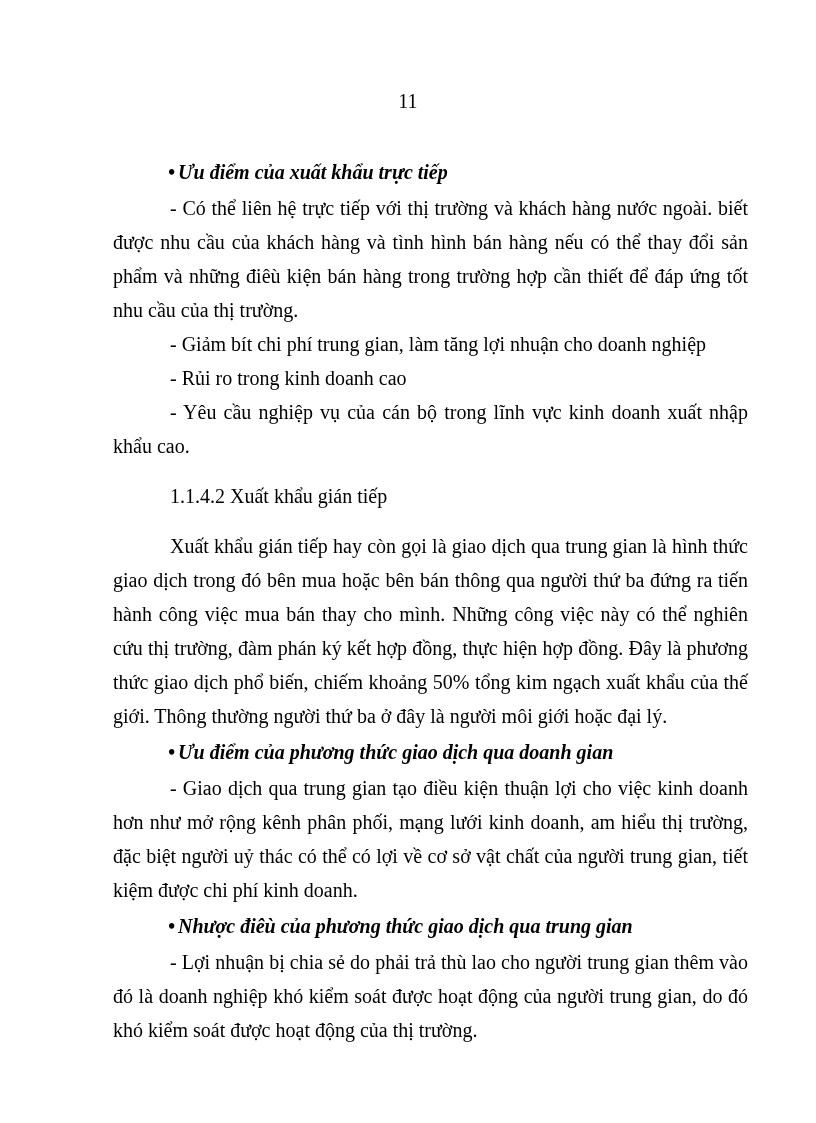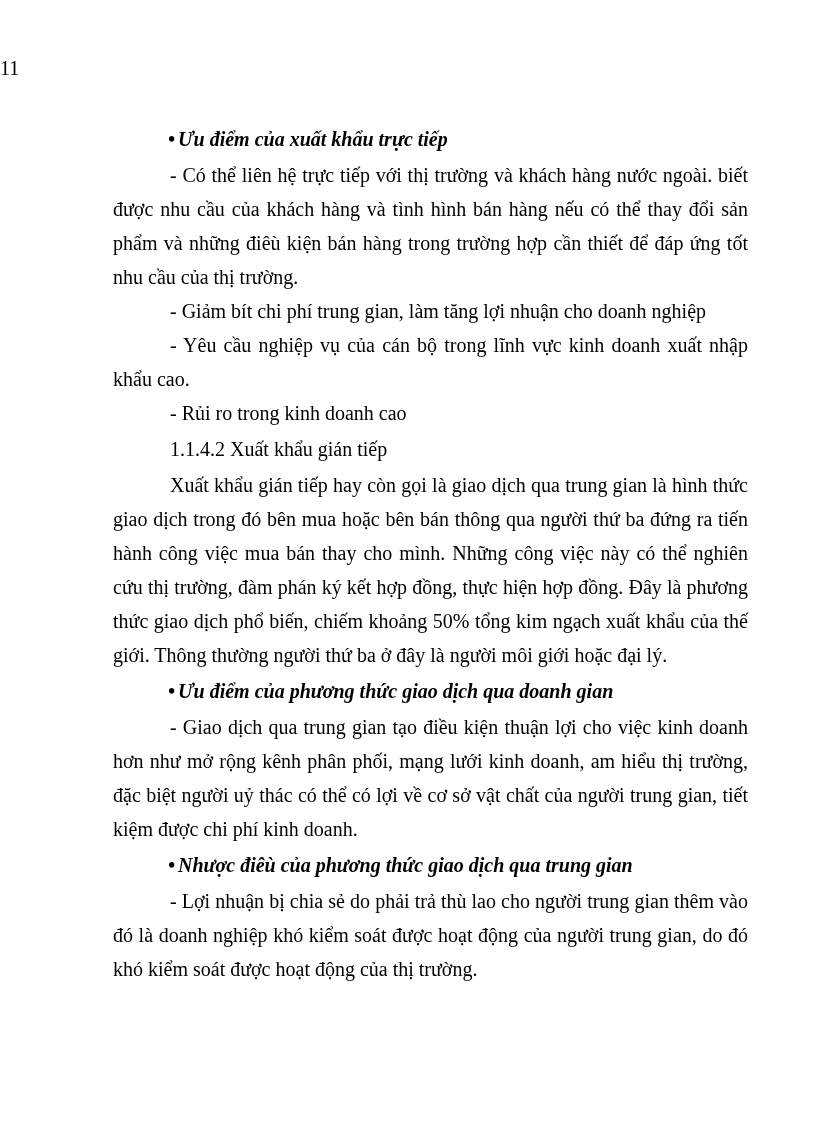--- a/index.html
+++ b/index.html
@@ -11,22 +11,22 @@
     .page {
       position: relative;
       width: 816px;
       height: 1123px;
       background: #ffffff;
       color: #000000;
       font-family: "Liberation Serif", "DejaVu Serif", serif;
       overflow: hidden;
     }
     .page-number {
-      padding-top: 56px;
-      text-align: left;
+      padding-top: 89px;
+      text-align: center;
       font-size: 20px;
       line-height: 24px;
     }
     .content {
       margin: 42px 68px 0 113px;
       font-size: 20px;
       line-height: 34px;
       text-align: justify;
     }
     .para {
@@ -40,42 +40,42 @@
       font-weight: bold;
       text-align: left;
       font-style: italic;
     }
     .bullet-glyph {
       display: inline-block;
       margin-right: 3px;
       font-weight: bold;
     }
     .heading {
-      margin: 2px 0;
+      margin: 16px 0;
     }
   </style>
 </head>
 <body>
 
 <div class="page">
 
   <div class="page-number">11</div>
 
   <div class="content">
 
     <div class="bullet"><span class="bullet-glyph">•</span><span>Ưu điểm của xuất khẩu trực tiếp</span></div>
 
     <p class="para">- Có thể liên hệ trực tiếp với thị trường và khách hàng nước ngoài. biết được nhu cầu của khách hàng và tình hình bán hàng nếu có thể thay đổi sản phẩm và những điêù kiện bán hàng trong trường hợp cần thiết để đáp ứng tốt nhu cầu của thị trường.</p>
 
     <p class="para">- Giảm bít chi phí trung gian, làm tăng lợi nhuận cho doanh nghiệp</p>
 
 
+    <p class="para">- Rủi ro trong kinh doanh cao</p>
+
     <p class="para">- Yêu cầu nghiệp vụ của cán bộ trong lĩnh vực kinh doanh xuất nhập khẩu cao.</p>
-
-    <p class="para">- Rủi ro trong kinh doanh cao</p>
 
     <p class="para heading">1.1.4.2 Xuất khẩu gián tiếp</p>
 
     <p class="para">Xuất khẩu gián tiếp hay còn gọi là giao dịch qua trung gian là hình thức giao dịch trong đó bên mua hoặc bên bán thông qua người thứ ba đứng ra tiến hành công việc mua bán thay cho mình. Những công việc này có thể nghiên cứu thị trường, đàm phán ký kết hợp đồng, thực hiện hợp đồng. Đây là phương thức giao dịch phổ biến, chiếm khoảng 50% tổng kim ngạch xuất khẩu của thế giới. Thông thường người thứ ba ở đây là người môi giới hoặc đại lý.</p>
 
     <div class="bullet"><span class="bullet-glyph">•</span><span>Ưu điểm của phương thức giao dịch qua doanh gian</span></div>
 
     <p class="para">- Giao dịch qua trung gian tạo điều kiện thuận lợi cho việc kinh doanh hơn như mở rộng kênh phân phối, mạng lưới kinh doanh, am hiểu thị trường, đặc biệt người uỷ thác có thể có lợi về cơ sở vật chất của người trung gian, tiết kiệm được chi phí kinh doanh.</p>
 
     <div class="bullet"><span class="bullet-glyph">•</span><span>Nhược điêù của phương thức giao dịch qua trung gian</span></div>

